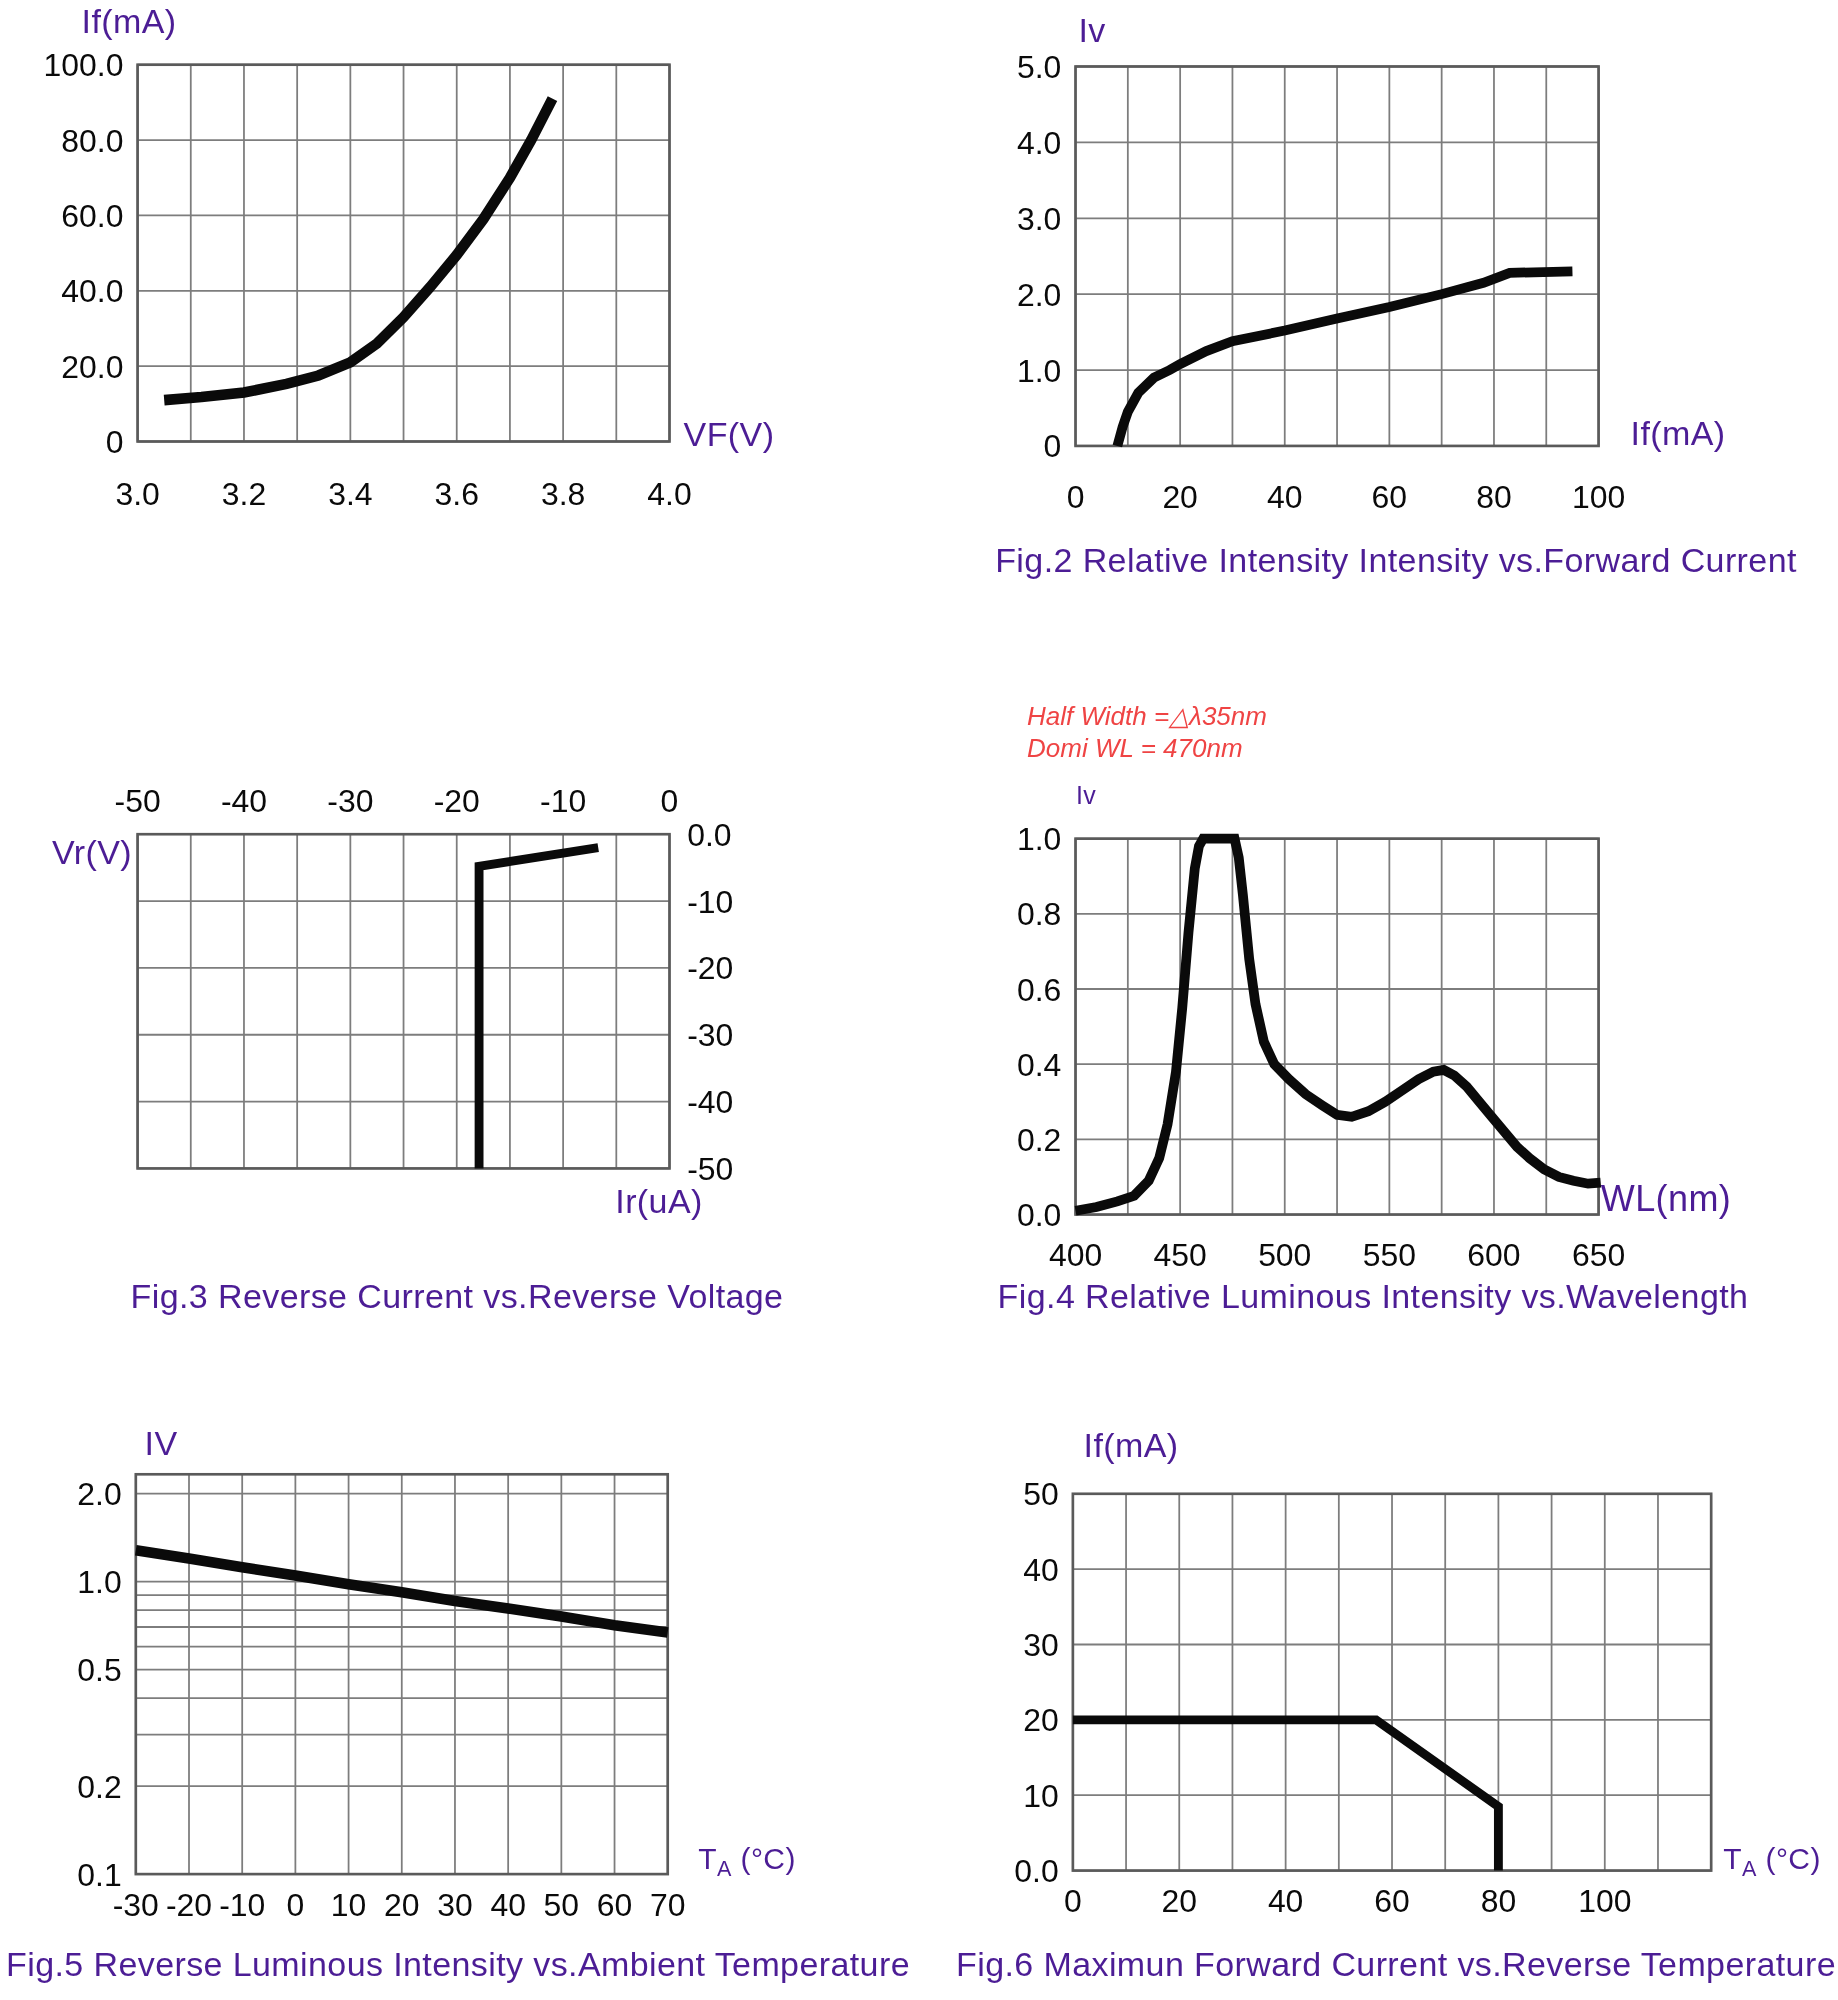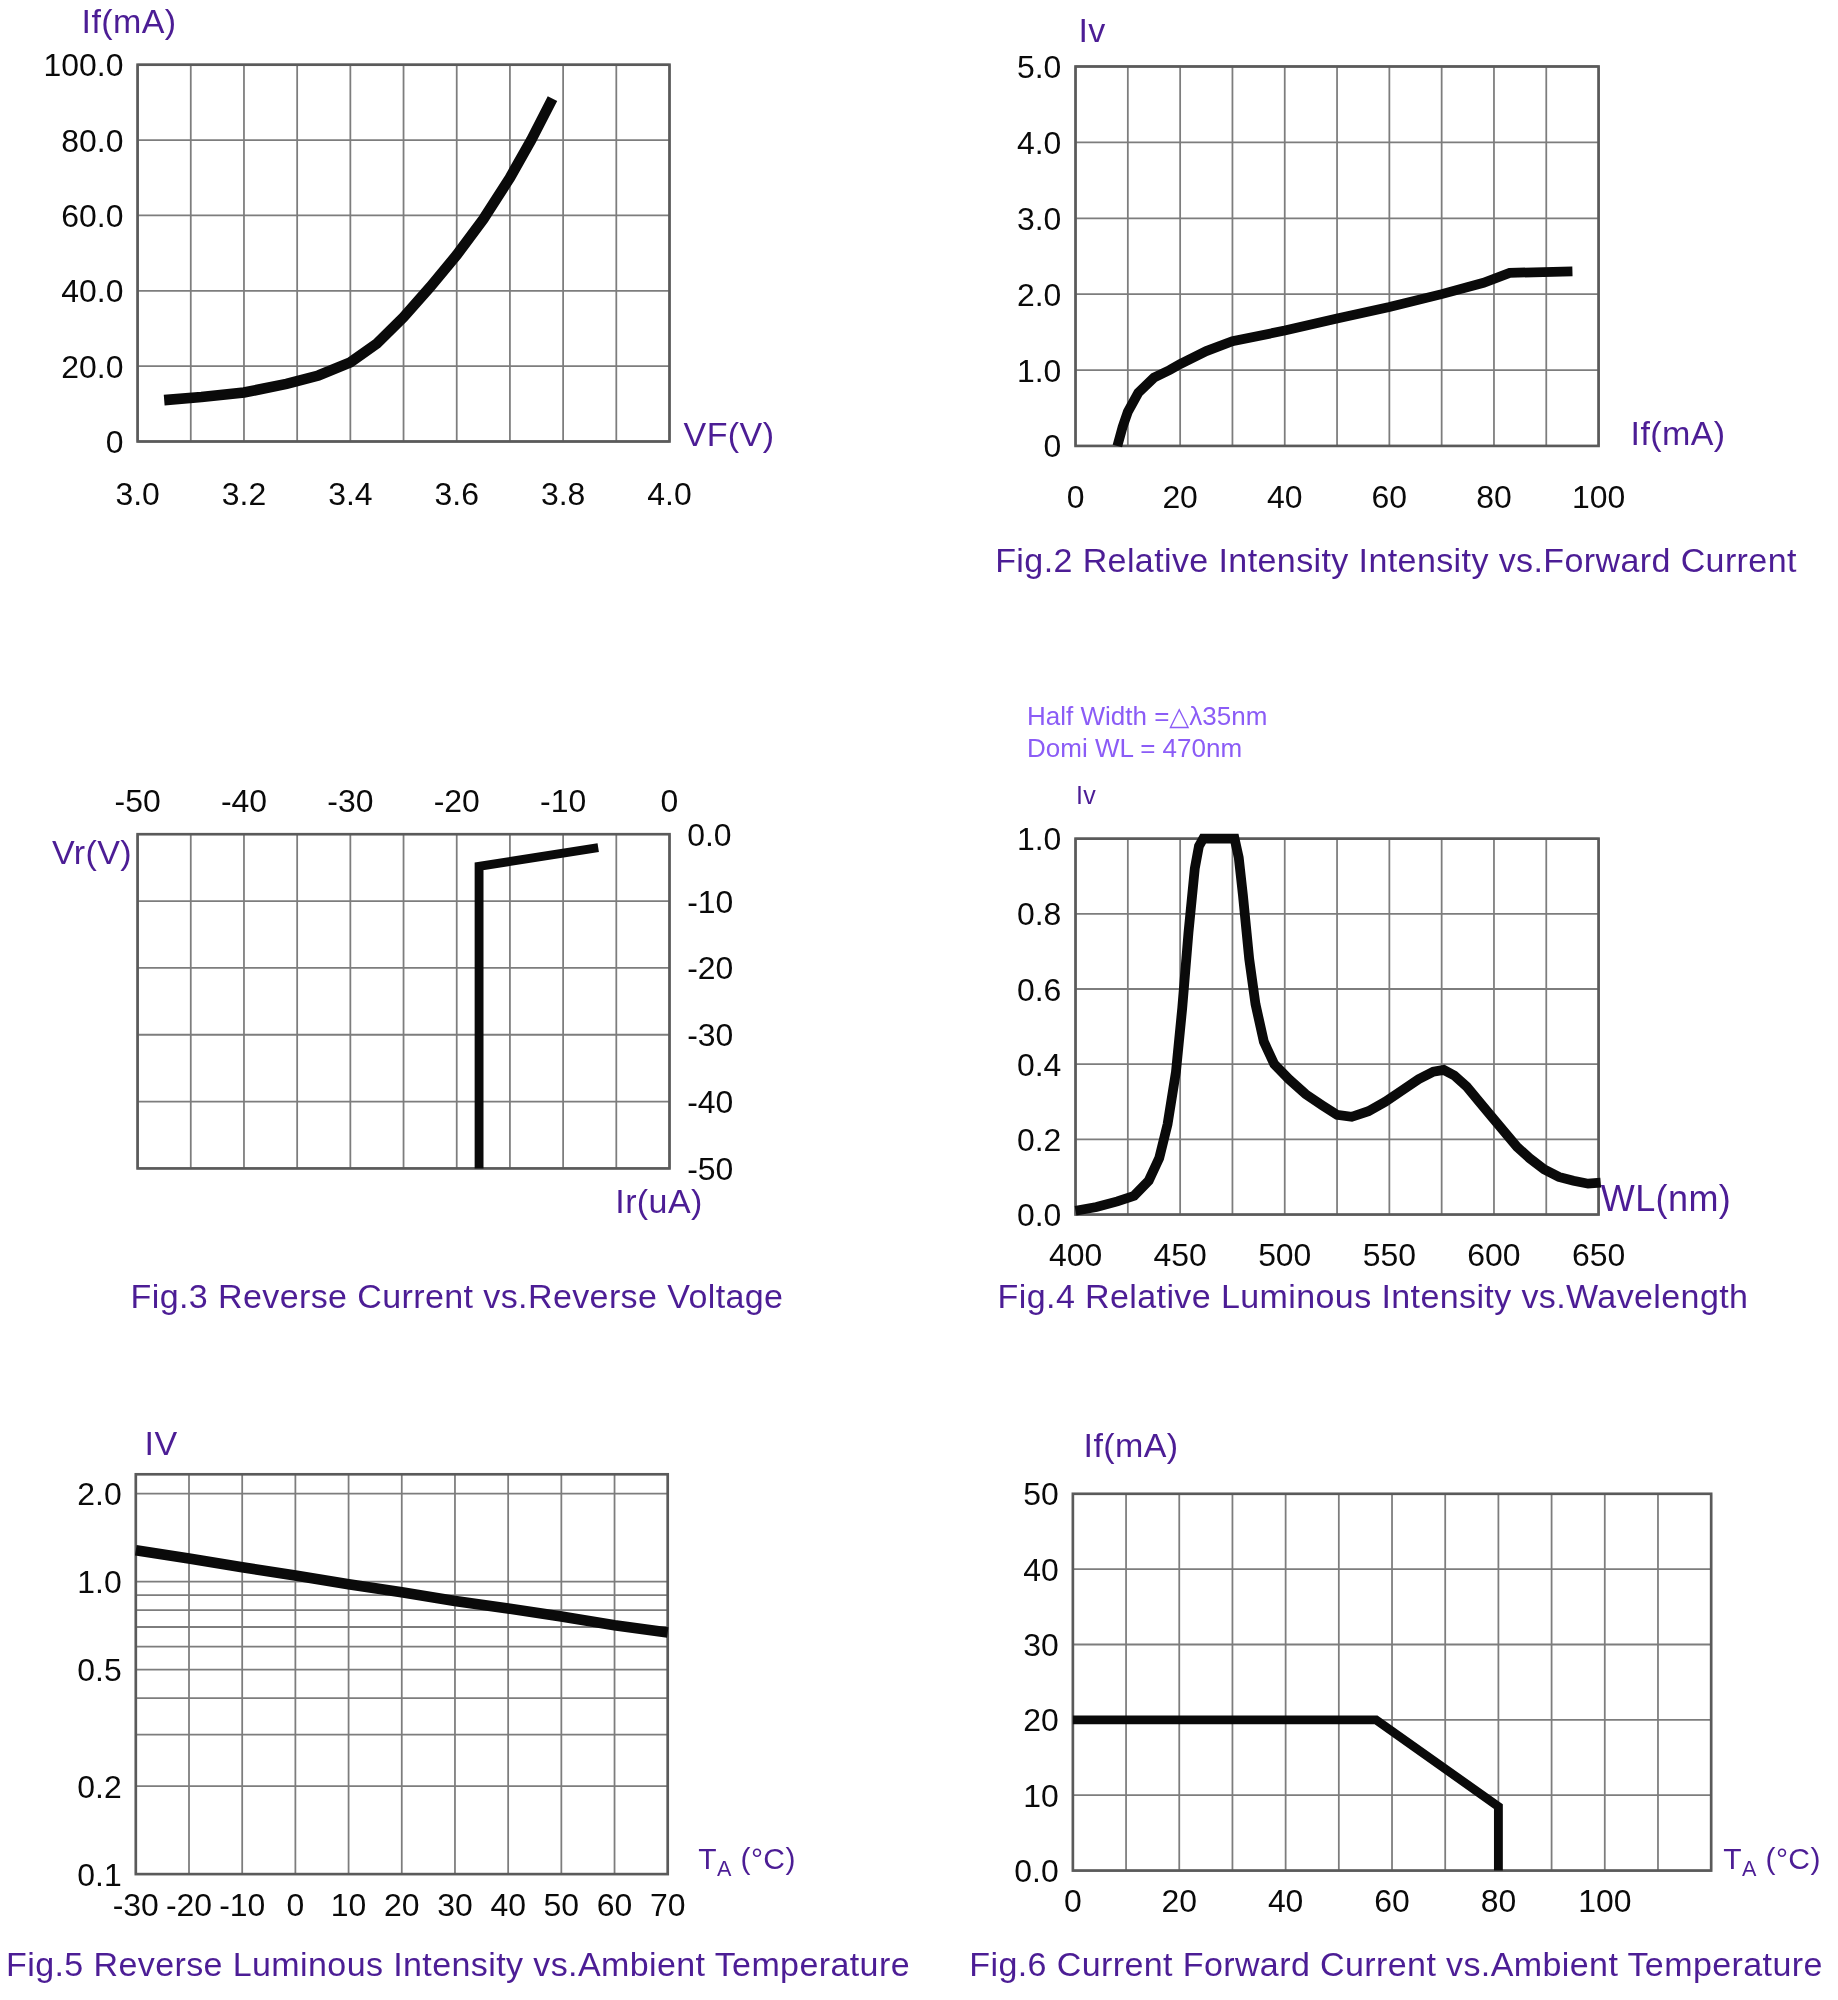--- a/index.html
+++ b/index.html
@@ -21,21 +21,22 @@
     letter-spacing:0.4px;
   }
   .caption{font-size:34px;}
   .small{font-size:25px;}
   .mid{font-size:36px;}
   .ann{
     position:absolute;
     transform:translate(0,-50%);
     font-size:26px;
     white-space:nowrap;
-    color:#8b5cf6;
+    color:#ef4444;
+    font-style:italic;
   }
   .ta{font-size:30px;}
   .ta sub{font-size:0.72em;}
 </style>
 </head>
 <body>
 
 <div id="page">
 
   <svg id="charts" width="1839" height="2000" viewBox="0 0 2074 2256">
@@ -254,16 +255,16 @@
   <span class="lbl small" style="left:1086px;top:795px">Iv</span>
   <span class="lbl mid" style="left:1666px;top:1199px">WL(nm)</span>
   <span class="lbl caption" style="left:1373px;top:1296px">Fig.4 Relative Luminous Intensity vs.Wavelength</span>
 
   <span class="lbl" style="left:161px;top:1443px">IV</span>
   <span class="lbl ta" style="left:747px;top:1862px"><span>T</span><sub>A</sub>&nbsp;<span>(°C)</span></span>
   <span class="lbl caption" style="left:458px;top:1964px">Fig.5 Reverse Luminous Intensity vs.Ambient Temperature</span>
 
   <span class="lbl" style="left:1131px;top:1445px">If(mA)</span>
   <span class="lbl ta" style="left:1772px;top:1862px"><span>T</span><sub>A</sub>&nbsp;<span>(°C)</span></span>
-  <span class="lbl caption" style="left:1396px;top:1964px">Fig.6 Current Forward Current vs.Ambient Temperature</span>
+  <span class="lbl caption" style="left:1396px;top:1964px">Fig.6 Maximun Forward Current vs.Reverse Temperature</span>
 
 </div>
 
 
 </body></html>

